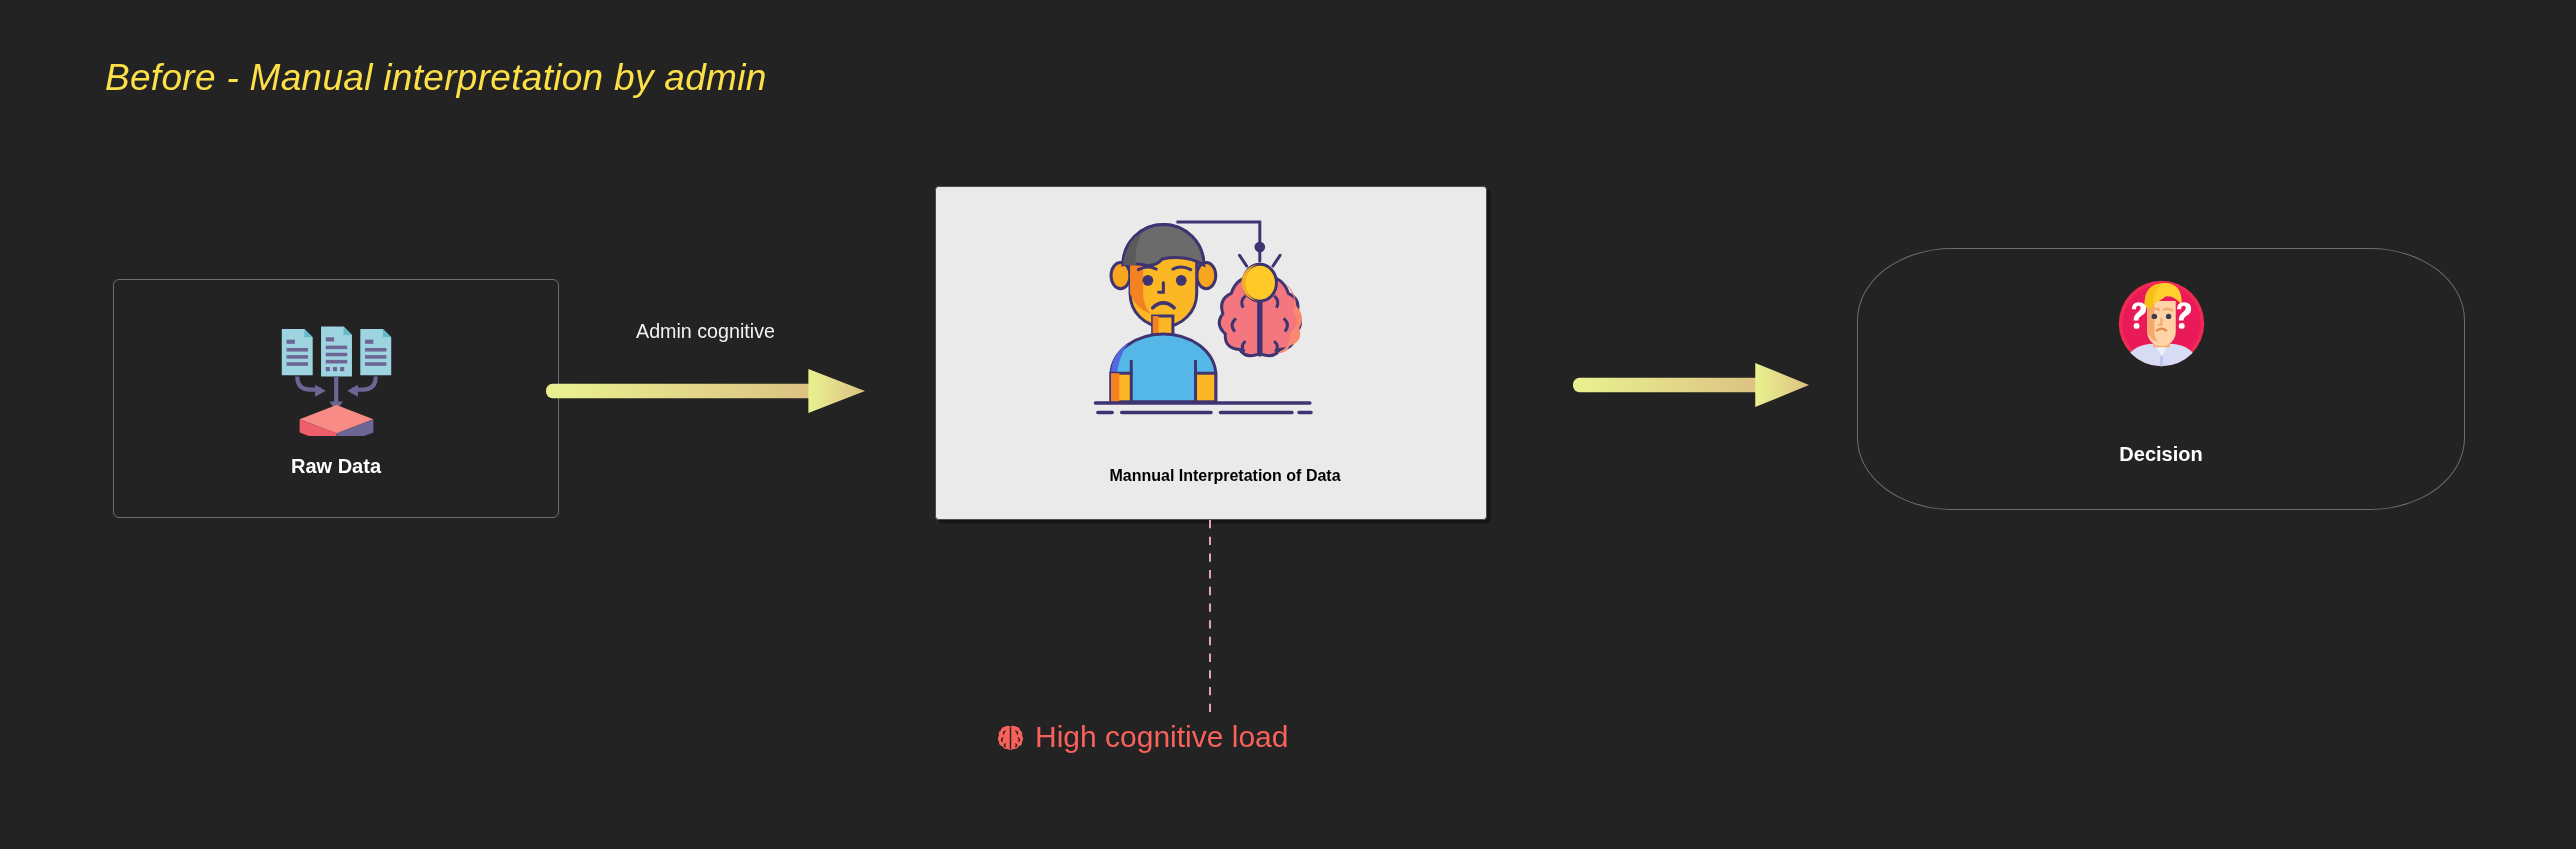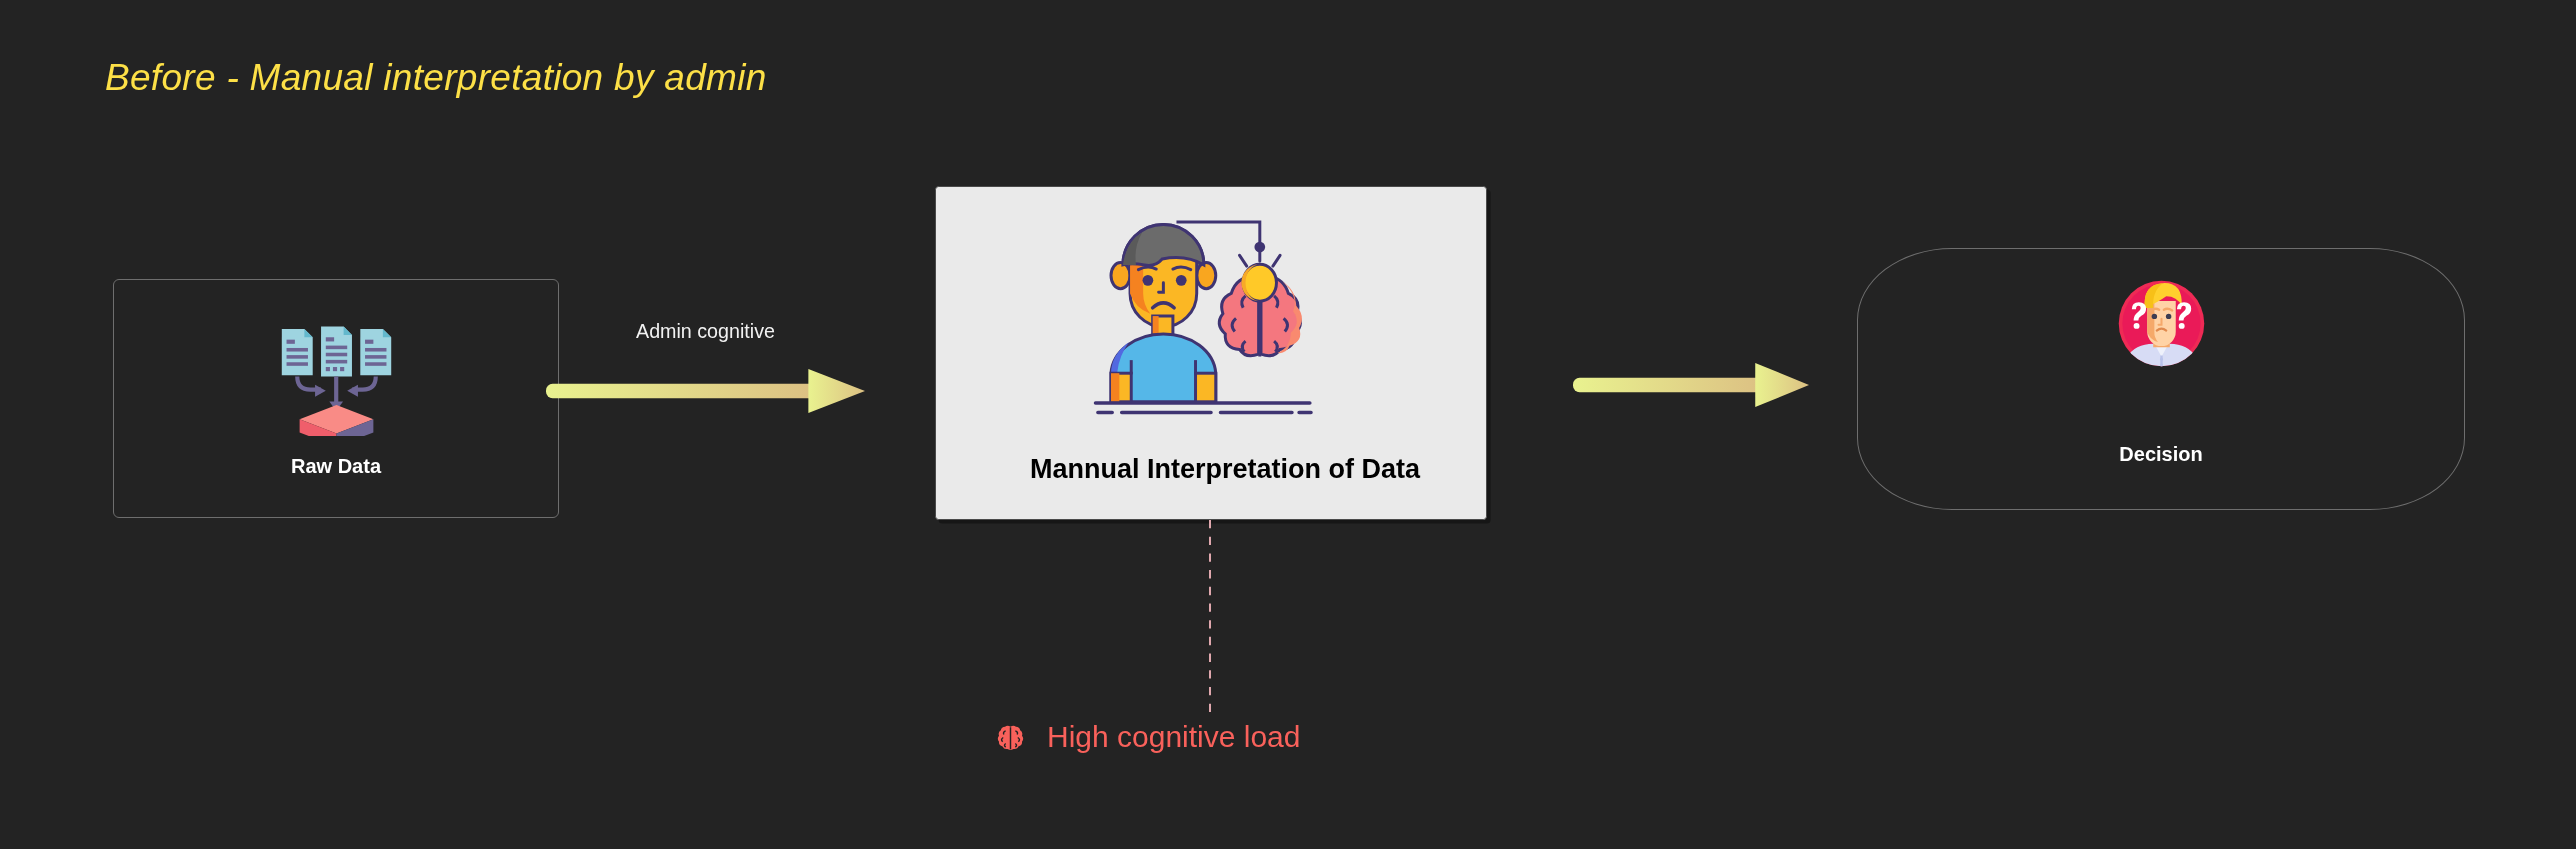--- a/index.html
+++ b/index.html
@@ -75,21 +75,21 @@
   .node-label {
     position: absolute;
     width: 100%;
     text-align: center;
     font-weight: bold;
     color: #ffffff;
     line-height: 1.35;
   }
 
   #label-raw-data   { bottom: 37px;  font-size: 20px; }
-  #label-manual     { bottom: 32px;  font-size: 27px; color: #000000; margin-left: 28px; }
+  #label-manual     { bottom: 32px;  font-size: 16px; color: #000000; margin-left: 28px; }
   #label-decision   { bottom: 41px;  font-size: 20px; }
 
   
   .arrow { position: absolute; }
 
   #arrow-1 { left: 546px;  top: 364px; width: 319px; height: 54px; }
   #arrow-2 { left: 1573px; top: 358px; width: 236px; height: 54px; }
 
   .edge-label {
     position: absolute;
@@ -110,21 +110,21 @@
     height: 192px;
   }
 
   
   #note-cognitive-load {
     position: absolute;
     left: 996px;
     top: 720px;
     display: flex;
     align-items: center;
-    gap: 22px;
+    gap: 10px;
     color: #f9615b;
     font-size: 30px;
     white-space: nowrap;
   }
   #note-cognitive-load .note-text { color: #f9615b; }
 
   .icon-wrap { display: block; line-height: 0; }
 </style>
 </head>
 <body>

